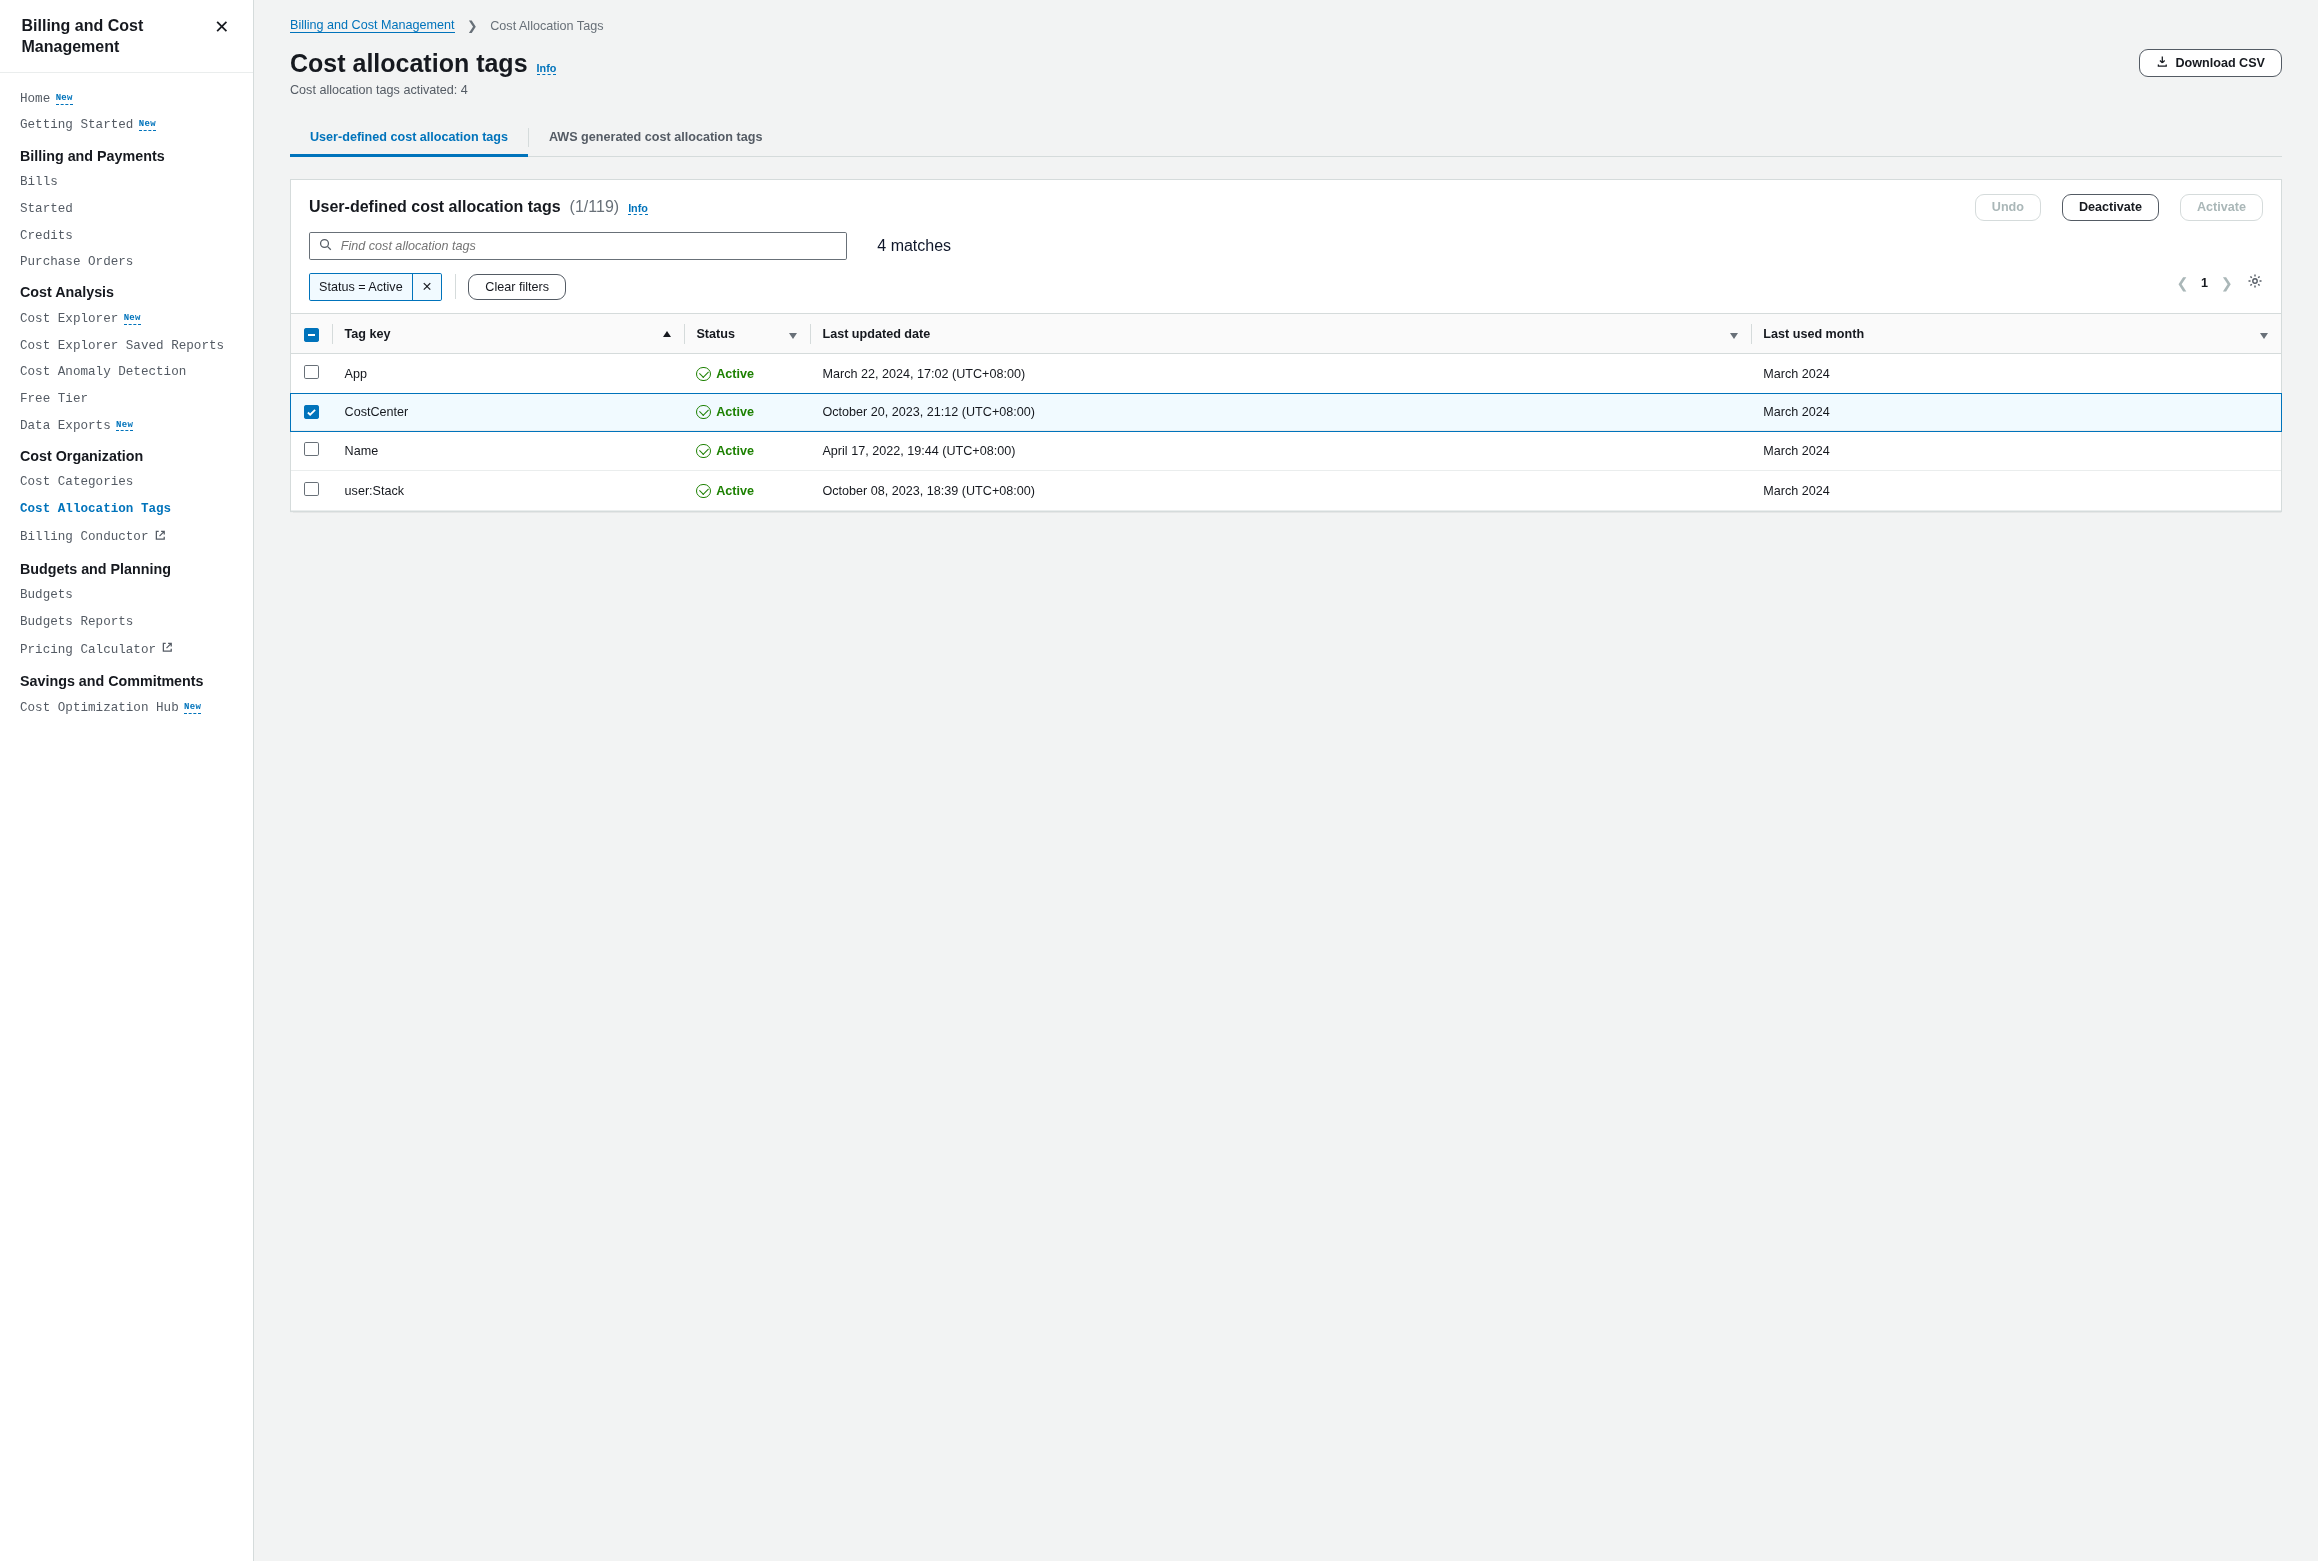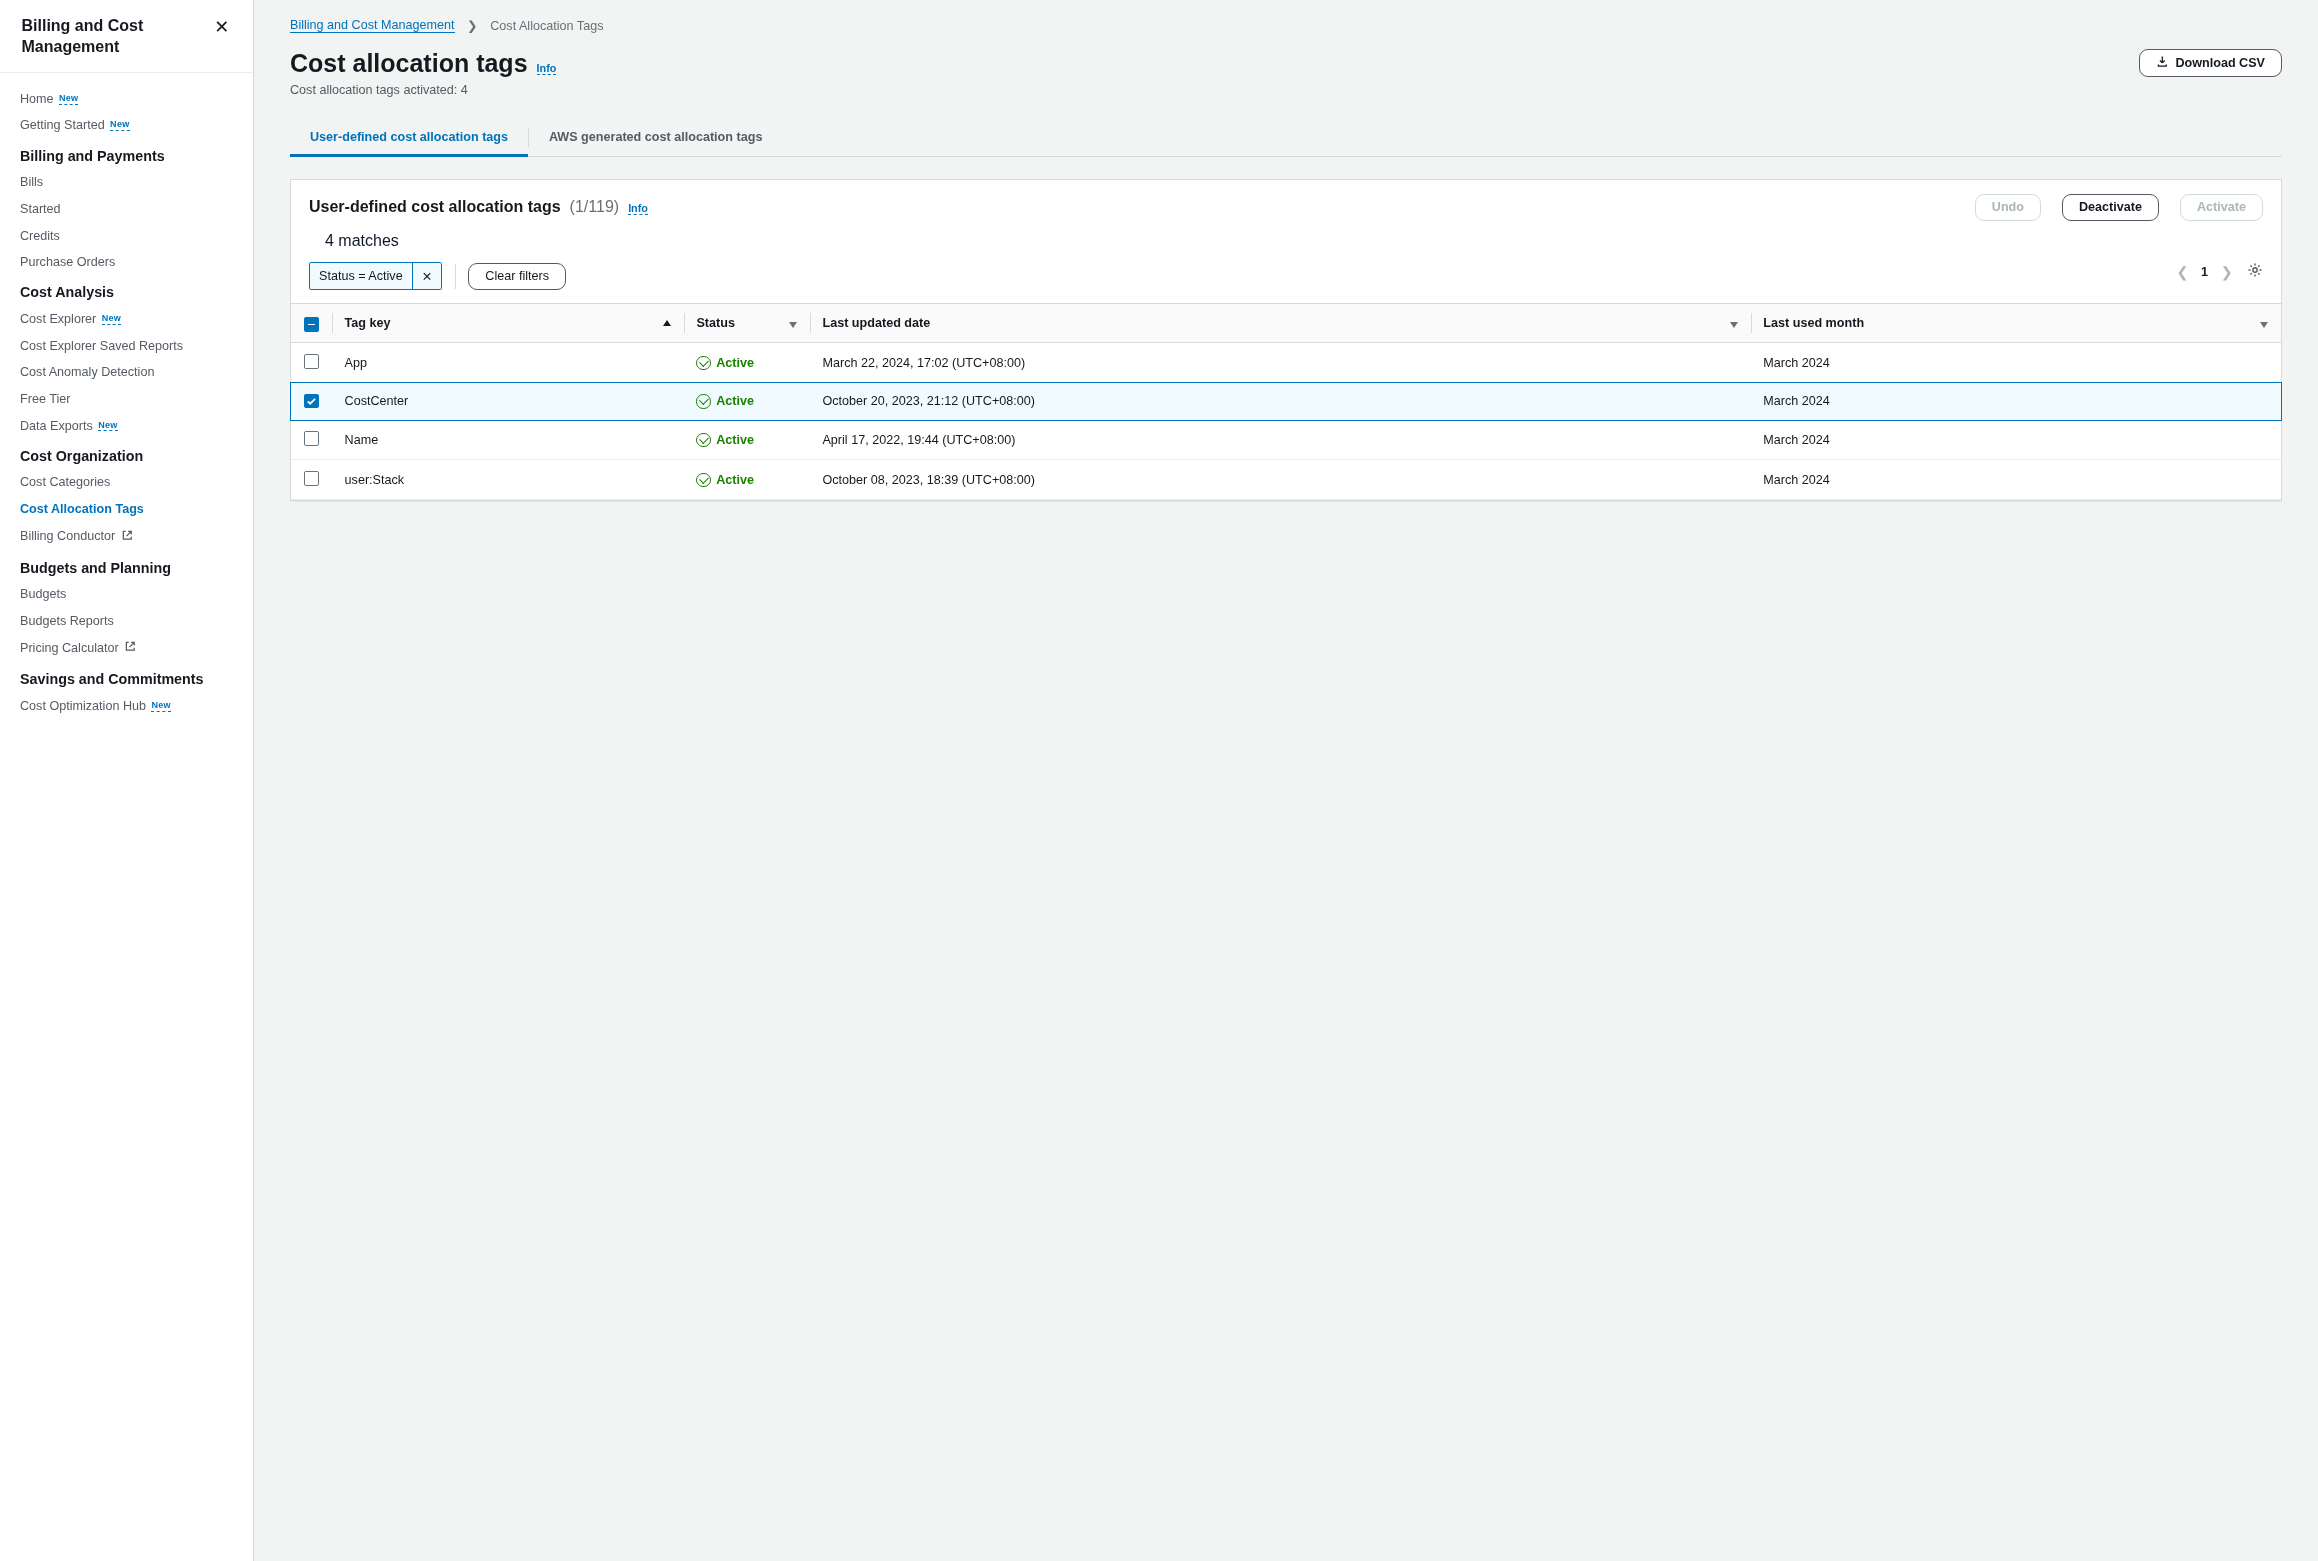--- a/index.html
+++ b/index.html
@@ -39,20 +39,21 @@
   }
   .nav-section { padding: 0 20px; }
   .nav-item {
     display: flex;
     align-items: center;
     gap: 5.4px;
     color: #545b64;
     font-size: 12.6px;
     padding: 6.3px 0;
     cursor: pointer;
+    font-family: Liberation Mono, monospace;
   }
   .nav-item.selected { color: #0073bb; font-weight: 700; }
   .nav-heading {
     font-size: 14.3px;
     font-weight: 700;
     color: #16191f;
     padding: 9px 0 5.4px 0;
   }
   .nav-first { padding-top: 12.6px; }
   .badge-new {
@@ -398,20 +399,29 @@
           <span class="info-link">Info</span>
         </div>
         <div class="panel-actions">
           <button class="btn disabled">Undo</button>
           <button class="btn">Deactivate</button>
           <button class="btn disabled">Activate</button>
         </div>
       </div>
 
       <div class="toolbar">
+        <div class="search-wrap">
+          <span>
+            <svg width="12.6" height="12.6" viewBox="0 0 16 16">
+                <circle cx="7" cy="7" r="5" fill="none" stroke="#545b64" stroke-width="1.6"></circle>
+                <line x1="11" y1="11" x2="15" y2="15" stroke="#545b64" stroke-width="1.6"></line>
+              </svg>
+          </span>
+          <input type="text" placeholder="Find cost allocation tags" style="">
+        </div>
         <span class="matches">4 matches</span>
       </div>
 
       <div class="filters-row">
         <div class="filters-left">
           <div class="filter-chip">
             <span class="label">Status = Active</span>
             <span class="x">✕</span>
           </div>
           <div class="vr"></div>

